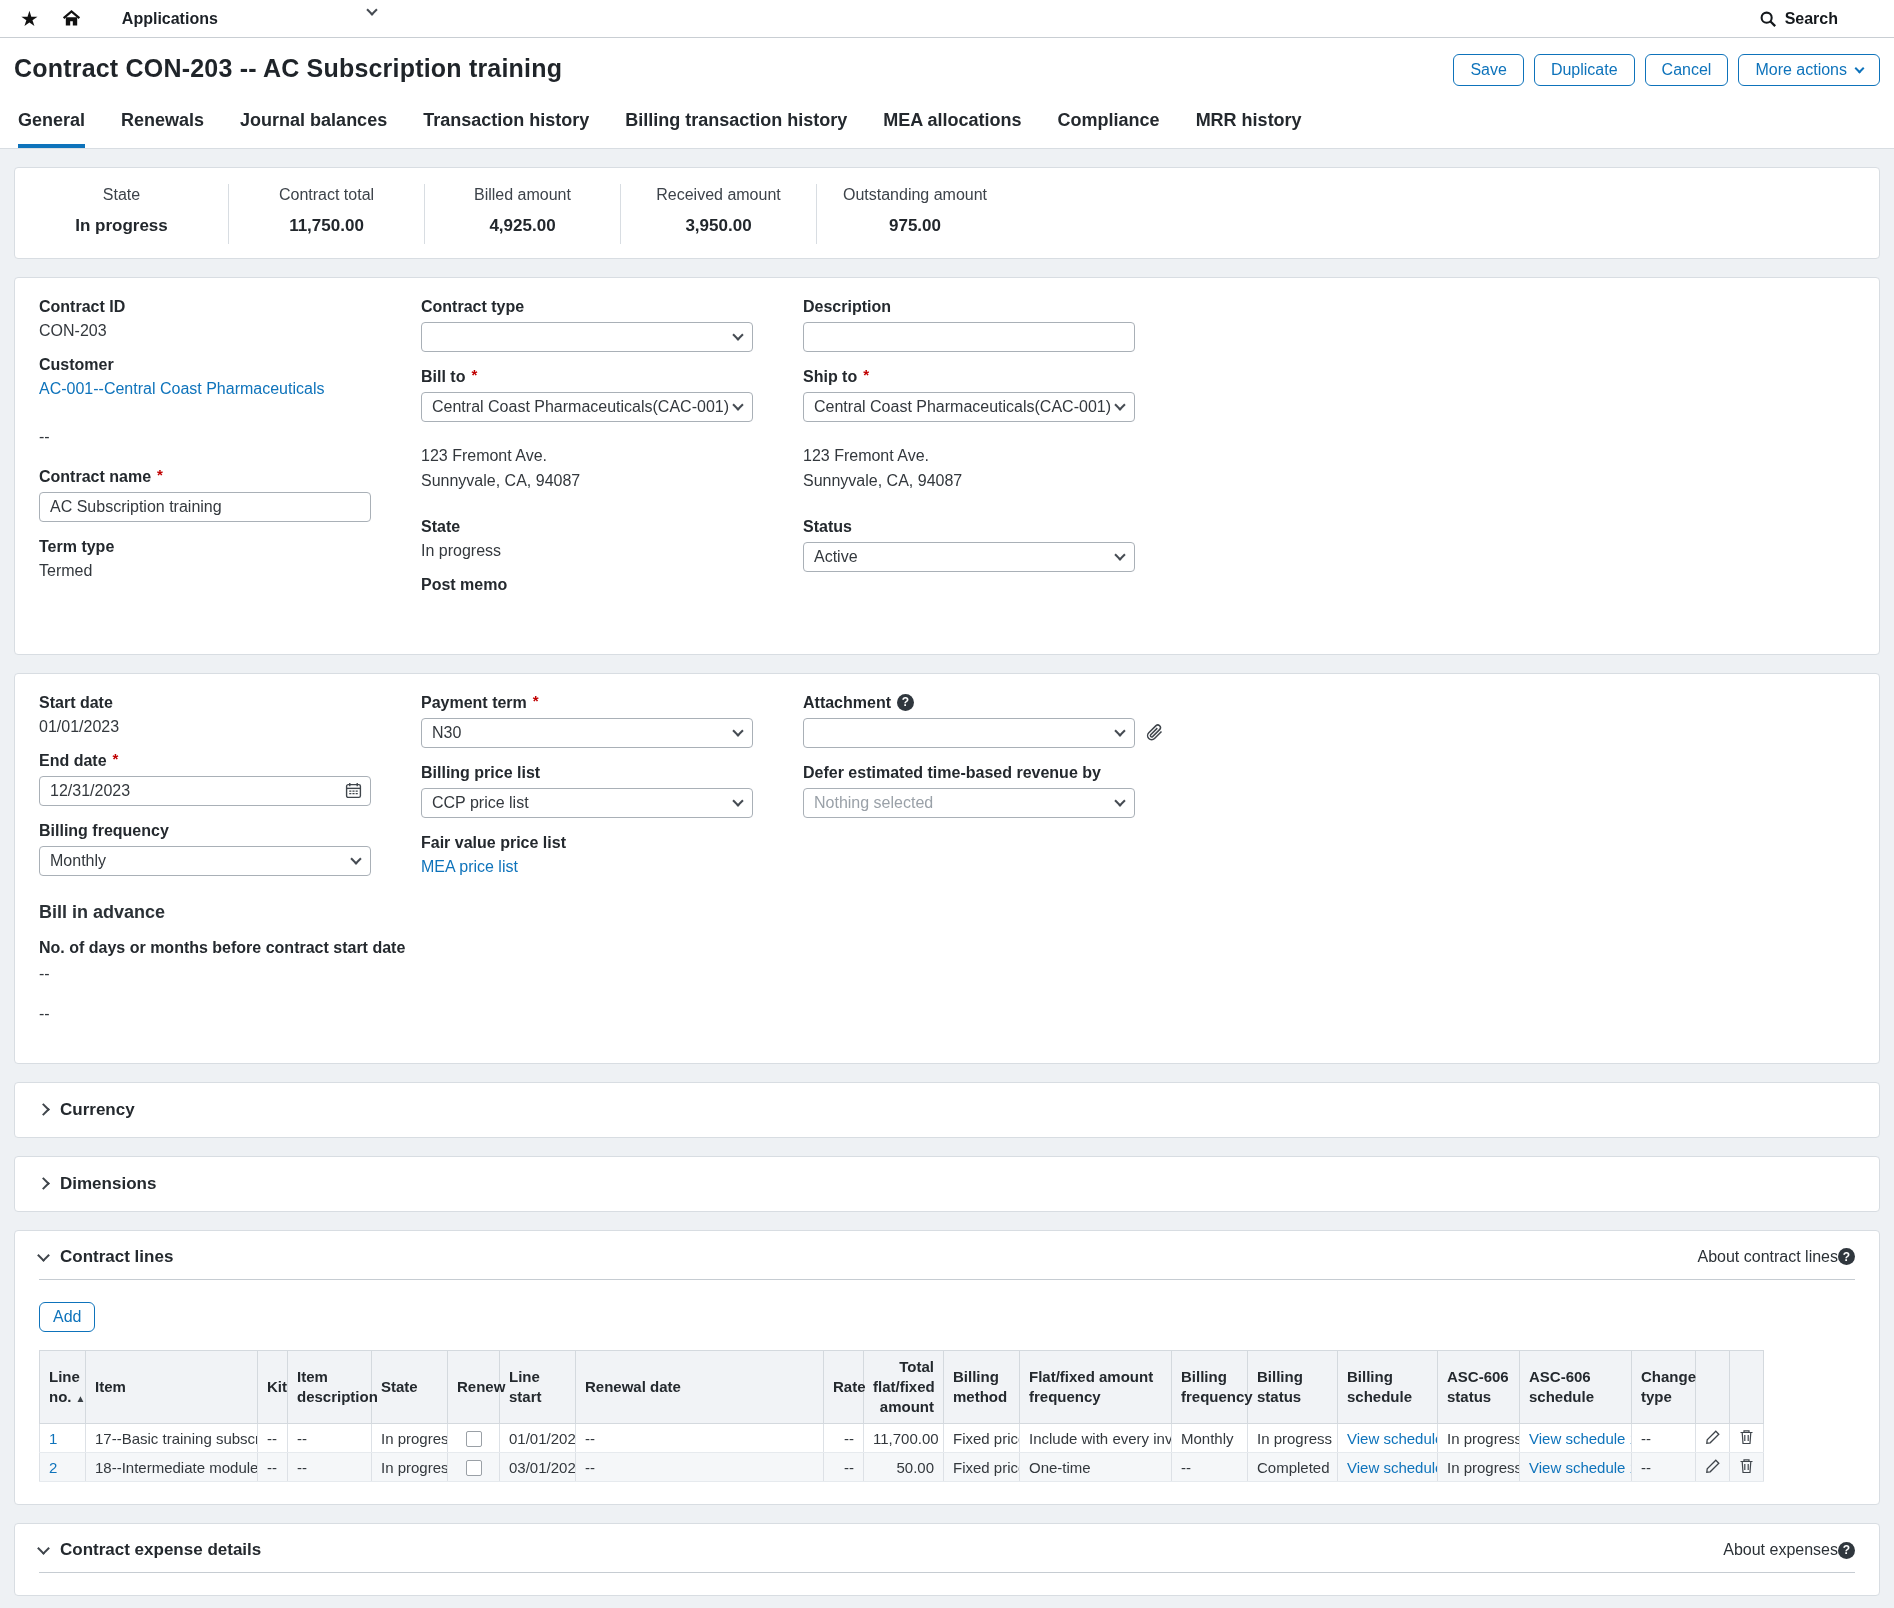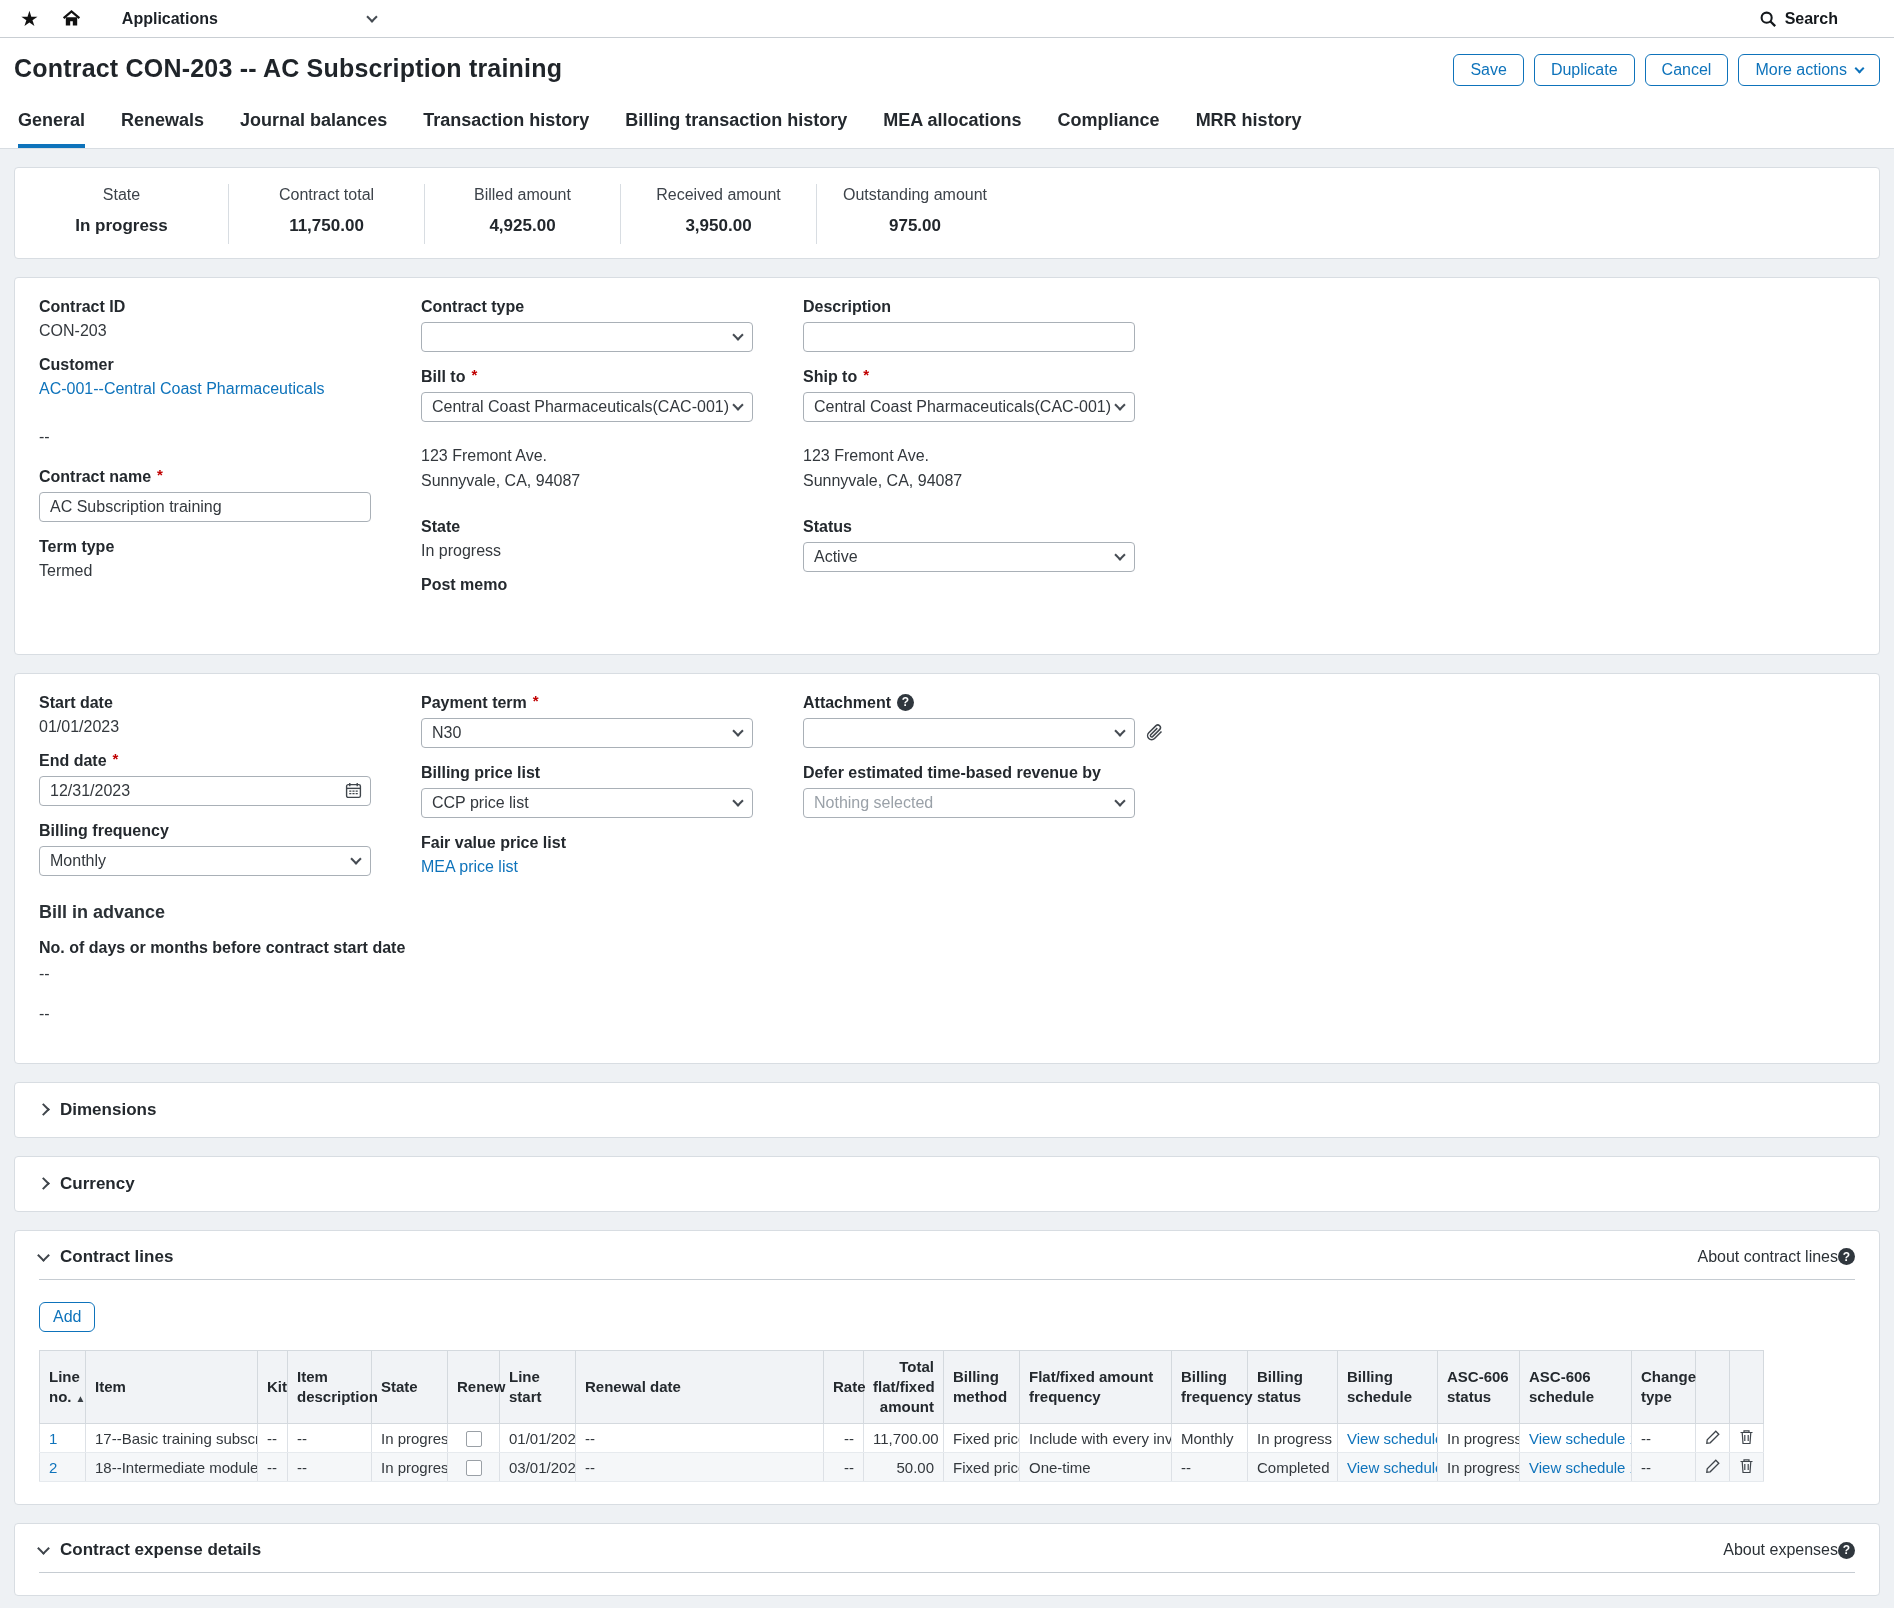--- a/index.html
+++ b/index.html
@@ -12,21 +12,21 @@
     color: #33383d;
     overflow: hidden;
   }
   
   .topbar {
     height: 38px; background: #fff; border-bottom: 1px solid #c9ced3;
     display: flex; align-items: center; padding: 0 20px;
   }
   .topbar .star { font-size: 21px; color: #111; margin-right: 22px; cursor: pointer; }
   .topbar .home { margin-right: 40px; display: flex; cursor: pointer; }
-  .apps { display: flex; align-items: center; gap: 150px; cursor: pointer; }
+  .apps { display: flex; gap: 150px; cursor: pointer; }
   .apps-label { font-weight: bold; color: #1b2026; font-size: 16px; }
   .search { margin-left: auto; margin-right: 36px; display: flex; align-items: center; gap: 8px; cursor: pointer; }
   .search-label { font-weight: bold; color: #14181c; }
   .caret { width: 8px; height: 8px; border-right: 2px solid #454b52; border-bottom: 2px solid #454b52; transform: rotate(45deg); display: inline-block; margin-top: -4px; flex: 0 0 auto; }
   
   .pagehead { background: #fff; padding: 16px 14px 0 14px; border-bottom: 1px solid #d8dde2; position: relative; }
   .title-row { display: flex; align-items: flex-start; }
   h1 { font-size: 25px; font-weight: bold; color: #1f2429; letter-spacing: .2px; }
   .actions { margin-left: auto; display: flex; gap: 10px; }
   .btn {
@@ -303,25 +303,25 @@
       <div class="fld-label">Defer estimated time-based revenue by</div>
       <div class="sel">
         <span class="sel-text placeholder">Nothing selected</span>
         <span class="caret"></span>
       </div>
     </div>
   </div>
 
   <div class="card collapse-card">
     <span class="chev right"></span>
-    <span class="sec-title">Dimensions</span>
+    <span class="sec-title">Currency</span>
   </div>
   <div class="card collapse-card">
     <span class="chev right"></span>
-    <span class="sec-title">Currency</span>
+    <span class="sec-title">Dimensions</span>
   </div>
 
   <div class="card section-card">
     <div class="sec-head">
       <span class="chev down"></span>
       <span class="sec-title">Contract lines</span>
       <span class="about">
         <span>About contract lines</span>
         <span class="qmark">?</span>
       </span>

